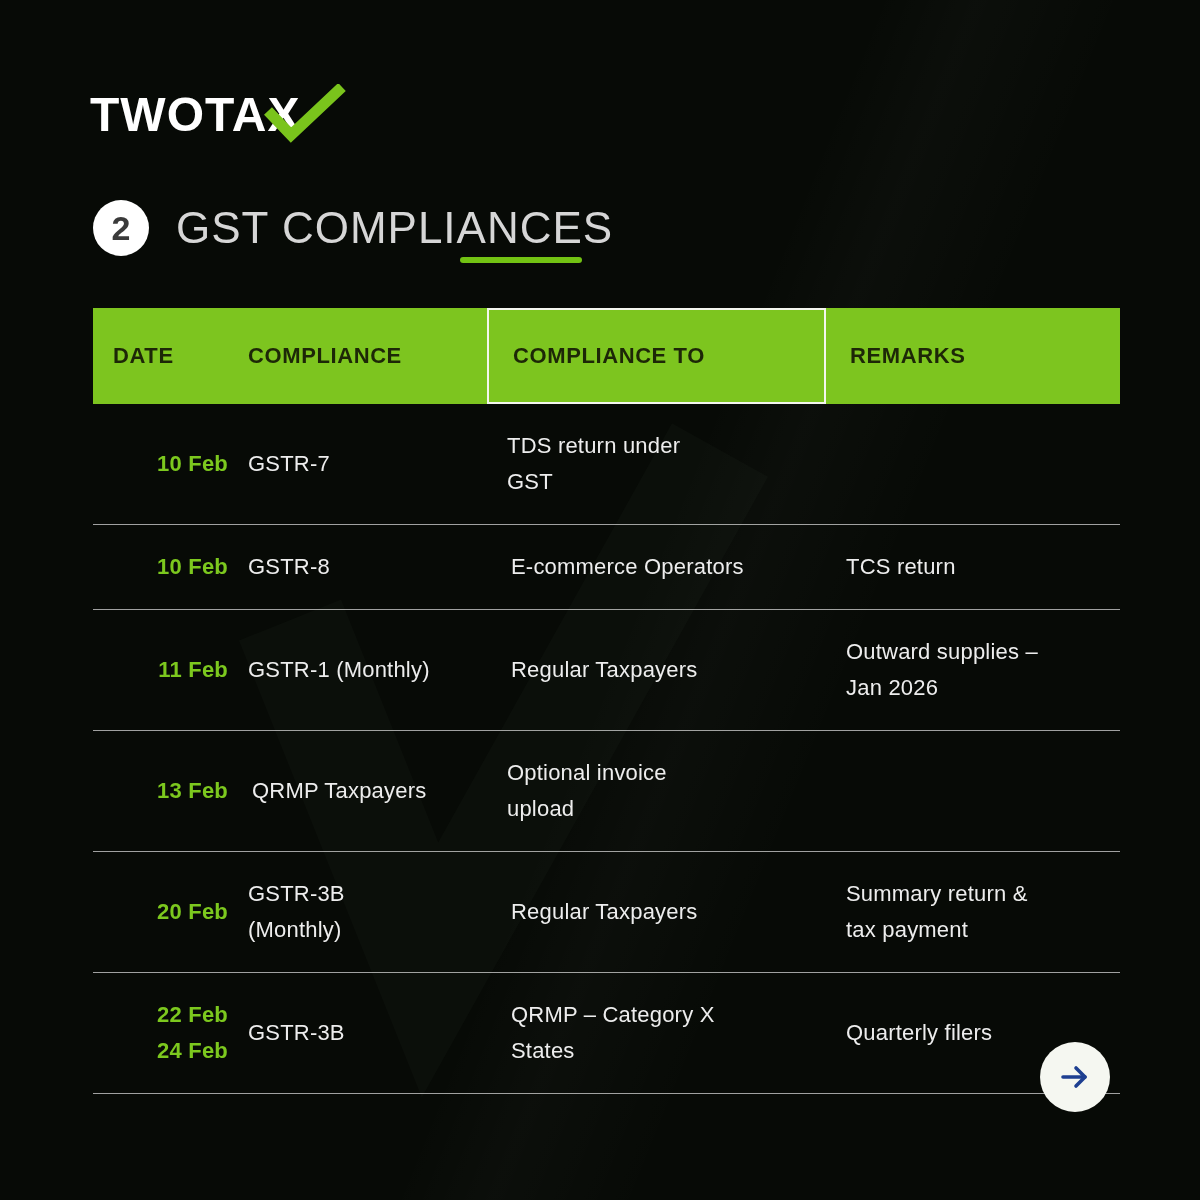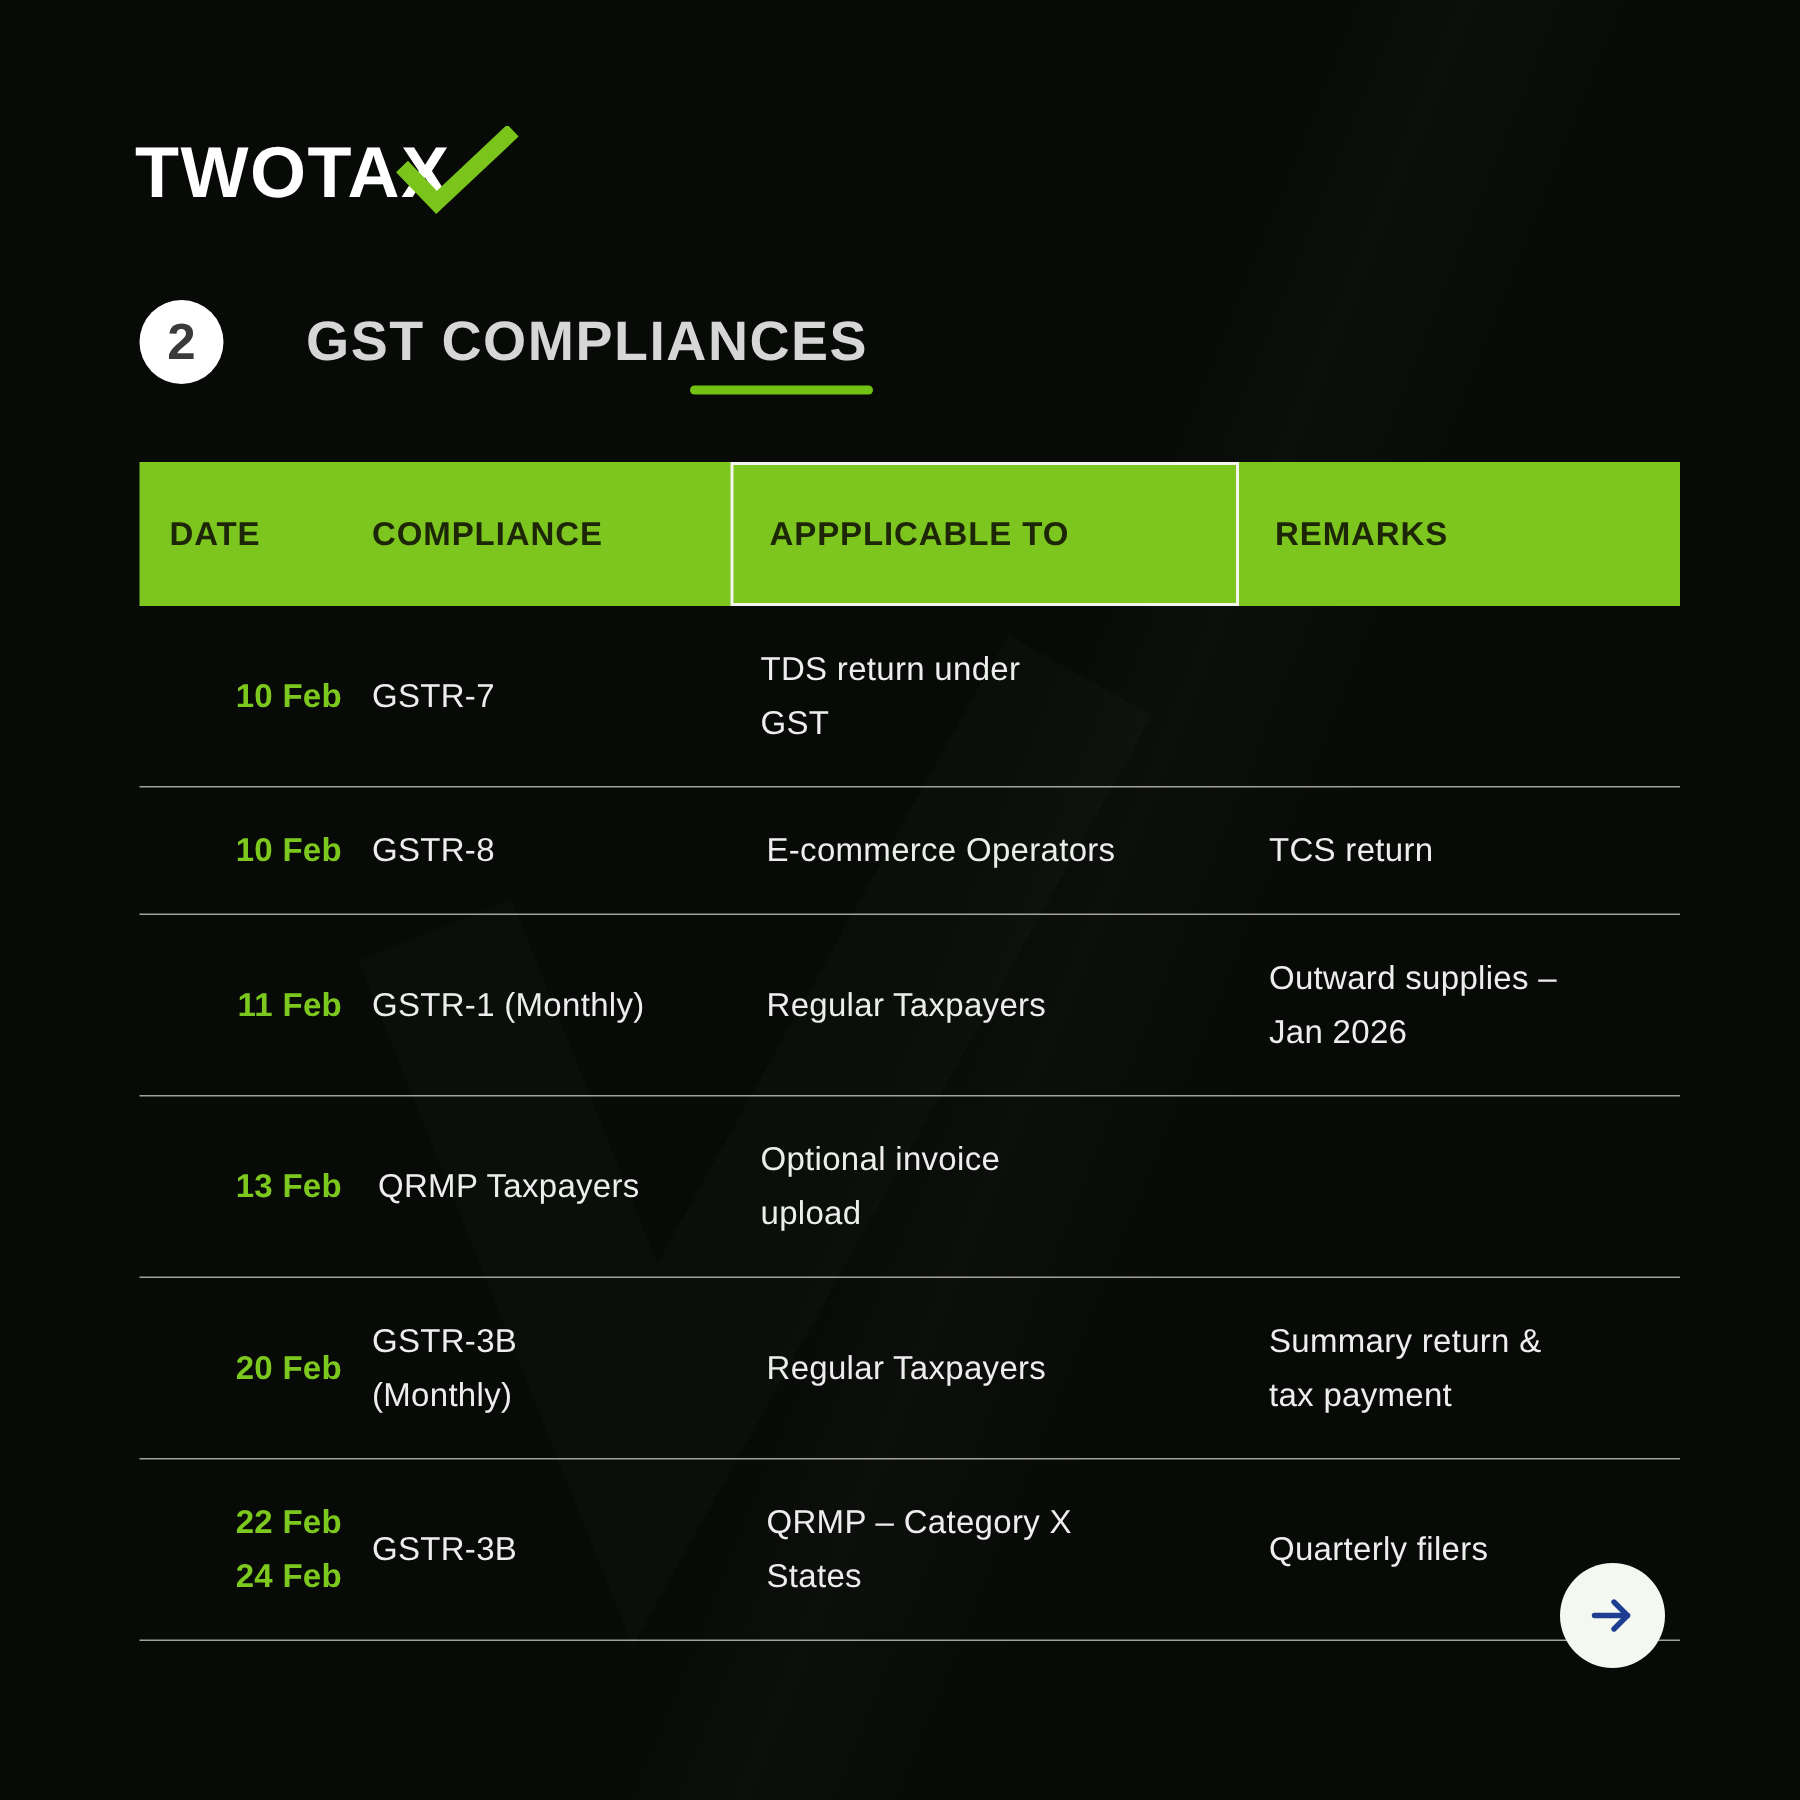--- a/index.html
+++ b/index.html
@@ -17,21 +17,21 @@
   
   .logo { position:absolute; left:90px; top:84px; }
 
   
   .section-header { position:absolute; left:93px; top:200px; display:flex; align-items:center; gap:27px; }
   .badge {
     width:56px; height:56px; border-radius:50%; background:#ffffff;
     display:flex; align-items:center; justify-content:center;
     font-size:34px; font-weight:700; color:#3a3a3a;
   }
-  .section-title { font-size:37px; font-weight:700; color:#d6d6d6; letter-spacing:1px; white-space:nowrap;margin-left:28px; }
+  .section-title { font-size:44px; font-weight:400; color:#d6d6d6; letter-spacing:1px; white-space:nowrap; }
   .title-underline {
     position:absolute; left:460px; top:257px; width:122px; height:6px;
     background: var(--underline-green, #72c213); border-radius:3px;
   }
 
   
   .table { position:absolute; left:93px; top:308px; width:1027px; }
   .thead {
     display:grid; grid-template-columns:135px 259px 339px 1fr;
     background: var(--accent-green, #7dc51f); height:96px;
@@ -86,21 +86,21 @@
       <span>2</span>
     </div>
     <h1 class="section-title">GST COMPLIANCES</h1>
   </div>
   <div class="title-underline"></div>
 
   <div class="table">
     <div class="thead">
         <div class="th">DATE</div>
         <div class="th">COMPLIANCE</div>
-        <div class="th th-highlight">APPPLICABLE TO</div>
+        <div class="th th-highlight">COMPLIANCE TO</div>
         <div class="th">REMARKS</div>
       </div>
     <div class="tbody">
         <div class="row">
           <div class="cell cell-date">10 Feb</div>
           <div class="cell cell-compliance">GSTR-7</div>
           <div class="cell cell-remarks">TDS return under
 GST</div>
         </div>
         <div class="row">

